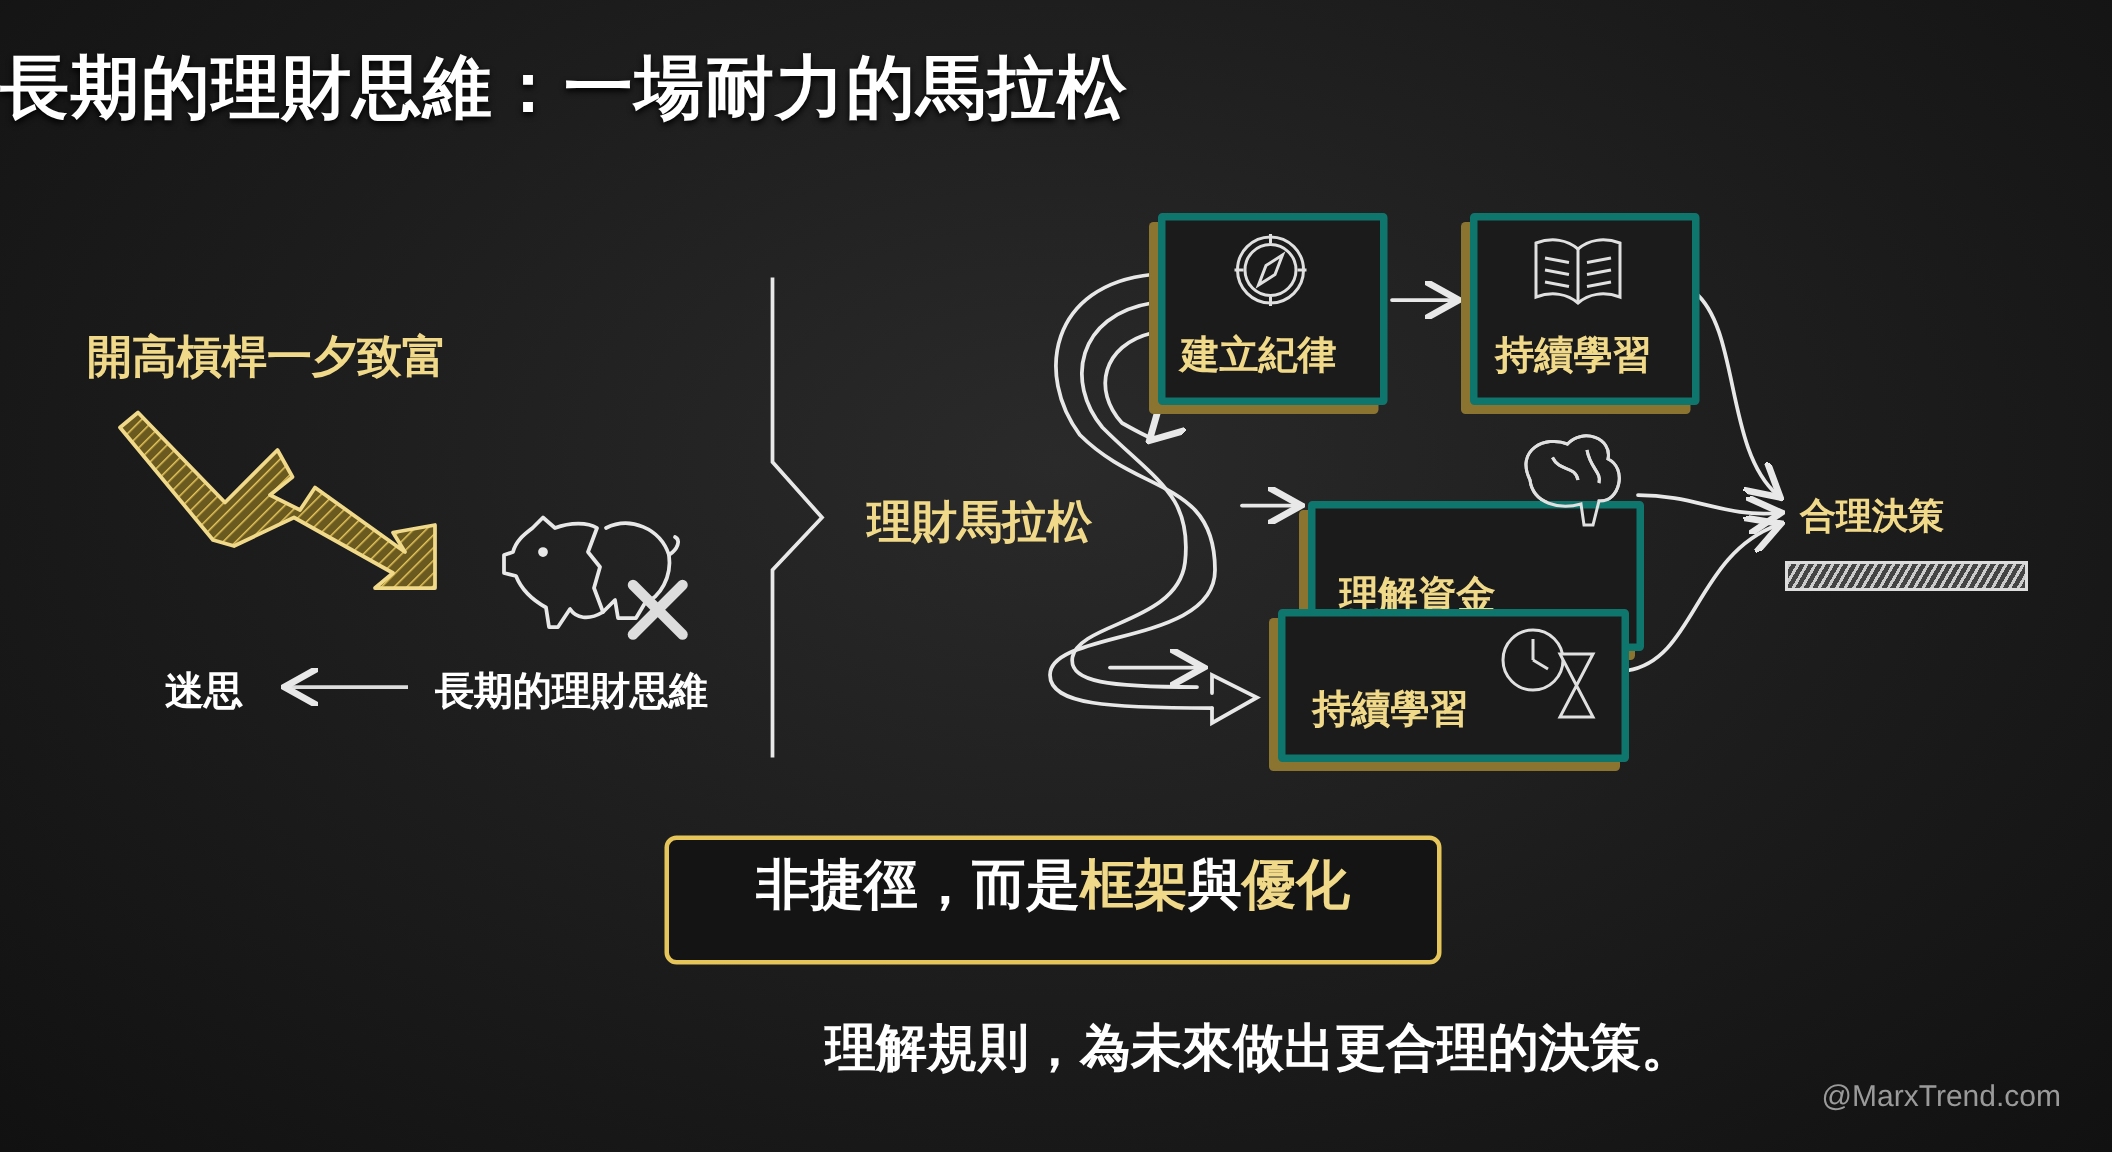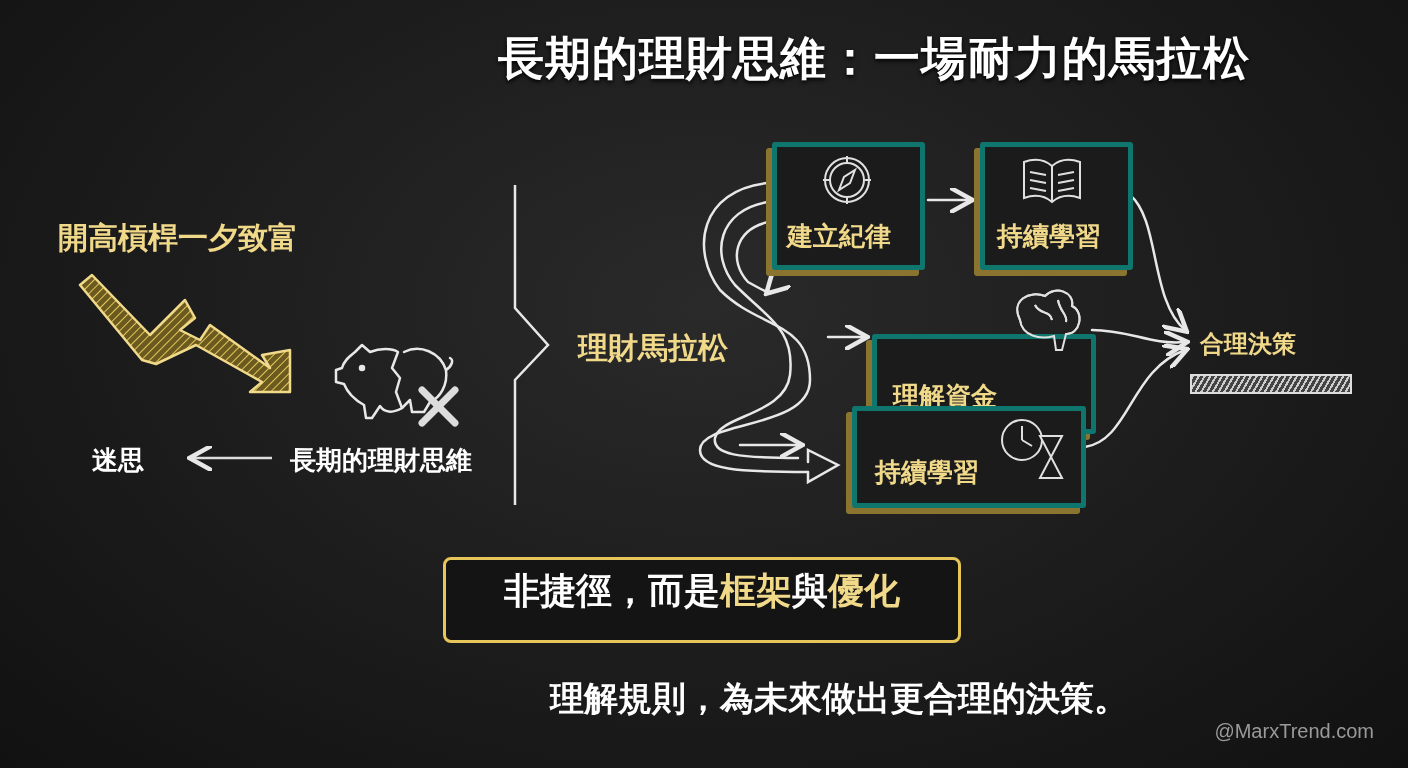--- a/index.html
+++ b/index.html
@@ -1,20 +1,20 @@
 <!DOCTYPE html>
 <html><head>
 <meta charset="utf-8">
 <style>
   html,body{margin:0;padding:0;}
   body{width:1408px;height:768px;overflow:hidden;position:relative;
     background:radial-gradient(ellipse at 50% 40%, #2a2a2a 0%, #1c1c1c 55%, #111 100%);
     font-family:"DejaVu Sans", sans-serif;color:#fff;}
   .abs{position:absolute;}
-  .title{left:0;width:1250px;top:28px;text-align:right;font-size:46px;font-weight:bold;color:#fff;letter-spacing:1px;text-shadow:0 2px 4px #000;}
+  .title{left:0;width:1250px;top:28px;text-align:left;font-size:46px;font-weight:bold;color:#fff;letter-spacing:1px;text-shadow:0 2px 4px #000;}
   .gold{color:#f1d98a;}
   .myth-title{left:58px;top:218px;font-size:30px;font-weight:bold;color:#f1d98a;}
   .lbl-white{font-size:26px;font-weight:bold;color:#fff;}
   .marathon{left:578px;top:328px;font-size:30px;font-weight:bold;color:#f1d98a;text-align:center;}
   .box{position:absolute;border:5px solid #0f766e;background:#1b1b1b;box-shadow:-6px 6px 0 #8a7430;border-radius:3px;}
   .box .txt{position:absolute;font-size:26px;font-weight:bold;color:#f1d98a;}
   .decision{left:1200px;top:328px;font-size:24px;font-weight:bold;color:#f1d98a;}
   .underline{left:1190px;top:374px;width:158px;height:16px;border:2px solid #ddd;
     background:repeating-linear-gradient(120deg,#ccc 0 2px,#444 2px 5px);}
   .callout{left:443px;top:557px;width:518px;height:86px;border:3px solid #e6c65a;border-radius:8px;background:#141414;
@@ -97,21 +97,21 @@
   <g fill="none" stroke="#e0e0e0" stroke-width="2">
     <circle cx="1022" cy="440" r="20"></circle>
     <line x1="1022" y1="440" x2="1022" y2="426"></line>
       <line x1="1022" y1="440" x2="1032" y2="446"></line>
     <path d="M1040,436 L1062,436 L1040,478 L1062,478 Z"></path>
   </g>
 </svg>
 
 <div class="abs myth-title">開高槓桿一夕致富</div>
 <div class="abs lbl-white" style="left:290px;top:443px;">長期的理財思維</div>
-<div class="abs lbl-white" style="left:92px;top:443px;">迷思</div>
+<div class="abs lbl-white" style="left:110px;top:443px;">迷思</div>
 
 <div class="abs marathon">理財馬拉松</div>
 
 <div class="box" style="left:772px;top:142px;width:143px;height:118px;">
   <span class="txt" style="left:10px;top:72px;">建立紀律</span>
 </div>
 <div class="box" style="left:980px;top:142px;width:143px;height:118px;">
   <span class="txt" style="left:12px;top:72px;">持續學習</span>
 </div>
 <div class="box" style="left:872px;top:286px;width:214px;height:90px;margin-top:48px;">

